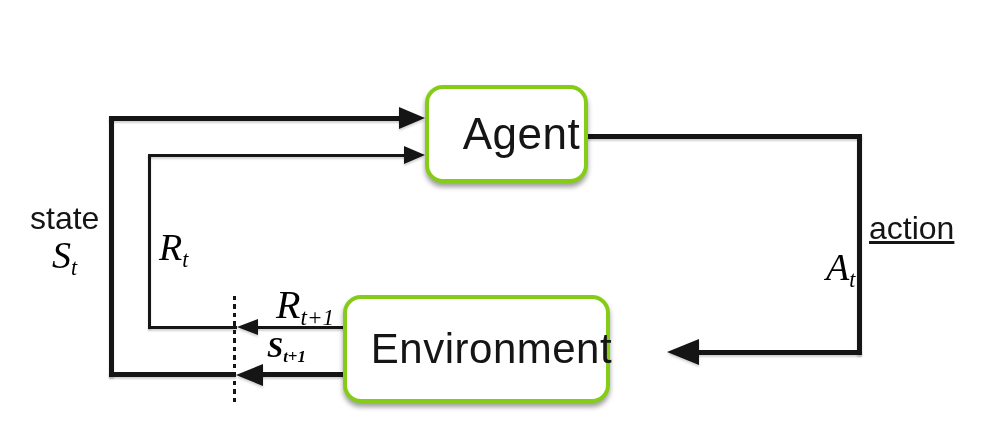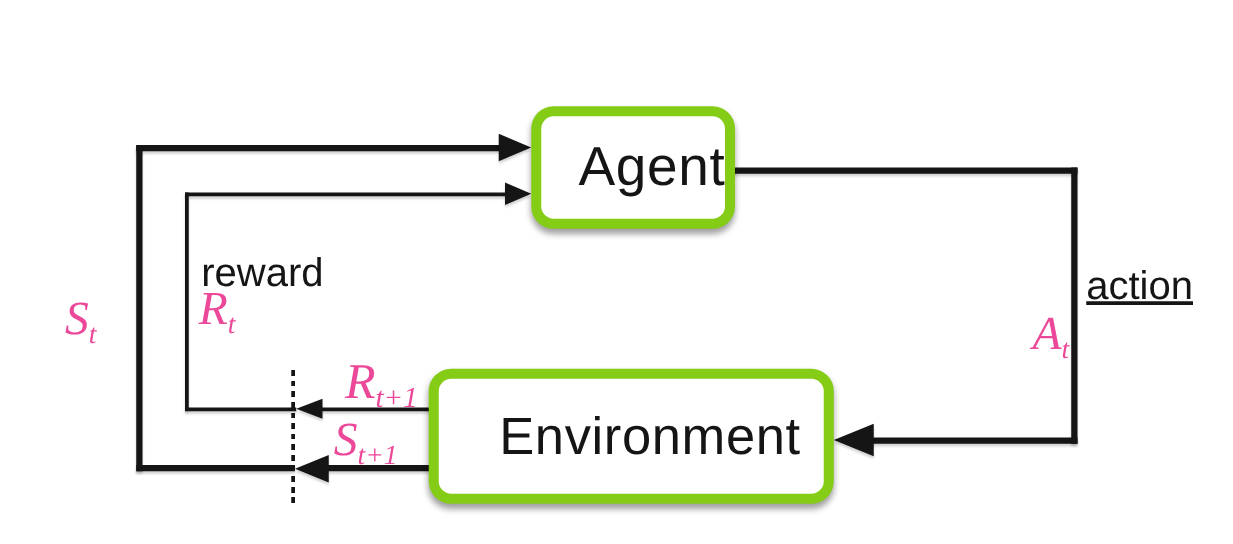--- a/index.html
+++ b/index.html
@@ -14,32 +14,32 @@
     background: #ffffff;
     overflow: hidden;
     font-family: "Liberation Sans", sans-serif;
     filter: blur(0.35px);
   }
   
   .node {
     position: absolute;
     box-sizing: border-box;
     background: #ffffff;
-    border: 8px solid #84cc16;
+    border: 4px solid #84cc16;
     border-radius: 18px;
     display: flex;
     align-items: center;
     justify-content: center;
     color: #151515;
     box-shadow: 0 4px 5px rgba(0,0,0,0.38);
     z-index: 3;
     padding-left: 30px;
   }
   #agent-box { left: 425px; top: 85px;  width: 163px; height: 98px;  font-size: 44px; }
-  #env-box   { left: 343px; top: 295px; width: 324px; height: 108px; font-size: 42px; }
+  #env-box   { left: 343px; top: 295px; width: 267px; height: 108px; font-size: 42px; }
   .node .nodelabel { letter-spacing: 0.5px; }
 
   
   .seg {
     position: absolute;
     background: #151515;
     z-index: 1;
     box-shadow: 0 2px 2px rgba(0,0,0,0.18);
   }
   
@@ -88,42 +88,42 @@
   
   .word {
     position: absolute;
     color: #151515;
     font-size: 32px;
     z-index: 4;
     white-space: nowrap;
   }
   .math {
     position: absolute;
-    color: #ec4899;
+    color: #000000;
     font-family: "Liberation Serif", serif;
     font-style: italic;
     font-size: 38px;
     line-height: 1;
     z-index: 4;
     white-space: nowrap;
   }
   .math sub {
     font-size: 0.58em;
     font-style: italic;
     line-height: 0;
     vertical-align: -0.32em;
   }
   #state-word   { left: 30px;  top: 200px; }
   #state-sym    { left: 52px;  top: 236px; }
   #reward-word  { left: 161px; top: 200px; }
   #reward-sym   { left: 159px; top: 228px; }
   #action-word  { left: 869px; top: 210px; text-decoration: underline; }
   #action-sym   { left: 826px; top: 248px; }
   #next-reward-sym { left: 276px; top: 285px; font-size: 40px; }
-  #next-state-sym  { left: 267px; top: 333px; font-size: 38px; }
+  #next-state-sym  { left: 267px; top: 333px; font-size: 29px; font-weight: bold; }
 </style>
 </head>
 <body>
 
 <div id="stage">
 
   <div class="seg" id="state-top-line"></div>
   <div class="seg" id="state-vert-line"></div>
   <div class="seg" id="state-bottom-left"></div>
   <div class="seg" id="state-bottom-right"></div>
@@ -144,23 +144,23 @@
 
   <div id="time-divider"></div>
 
   <div class="node" id="agent-box">
     <span class="nodelabel">Agent</span>
   </div>
   <div class="node" id="env-box">
     <span class="nodelabel">Environment</span>
   </div>
 
+  <div class="word" id="state-word">state</div>
   <div class="math" id="state-sym"><span>S</span><sub>t</sub></div>
 
-  <div class="word" id="reward-word">reward</div>
   <div class="math" id="reward-sym"><span>R</span><sub>t</sub></div>
 
   <div class="word" id="action-word">action</div>
   <div class="math" id="action-sym"><span>A</span><sub>t</sub></div>
 
   <div class="math" id="next-reward-sym"><span>R</span><sub>t+1</sub></div>
   <div class="math" id="next-state-sym"><span>S</span><sub>t+1</sub></div>
 
 </div>
 

